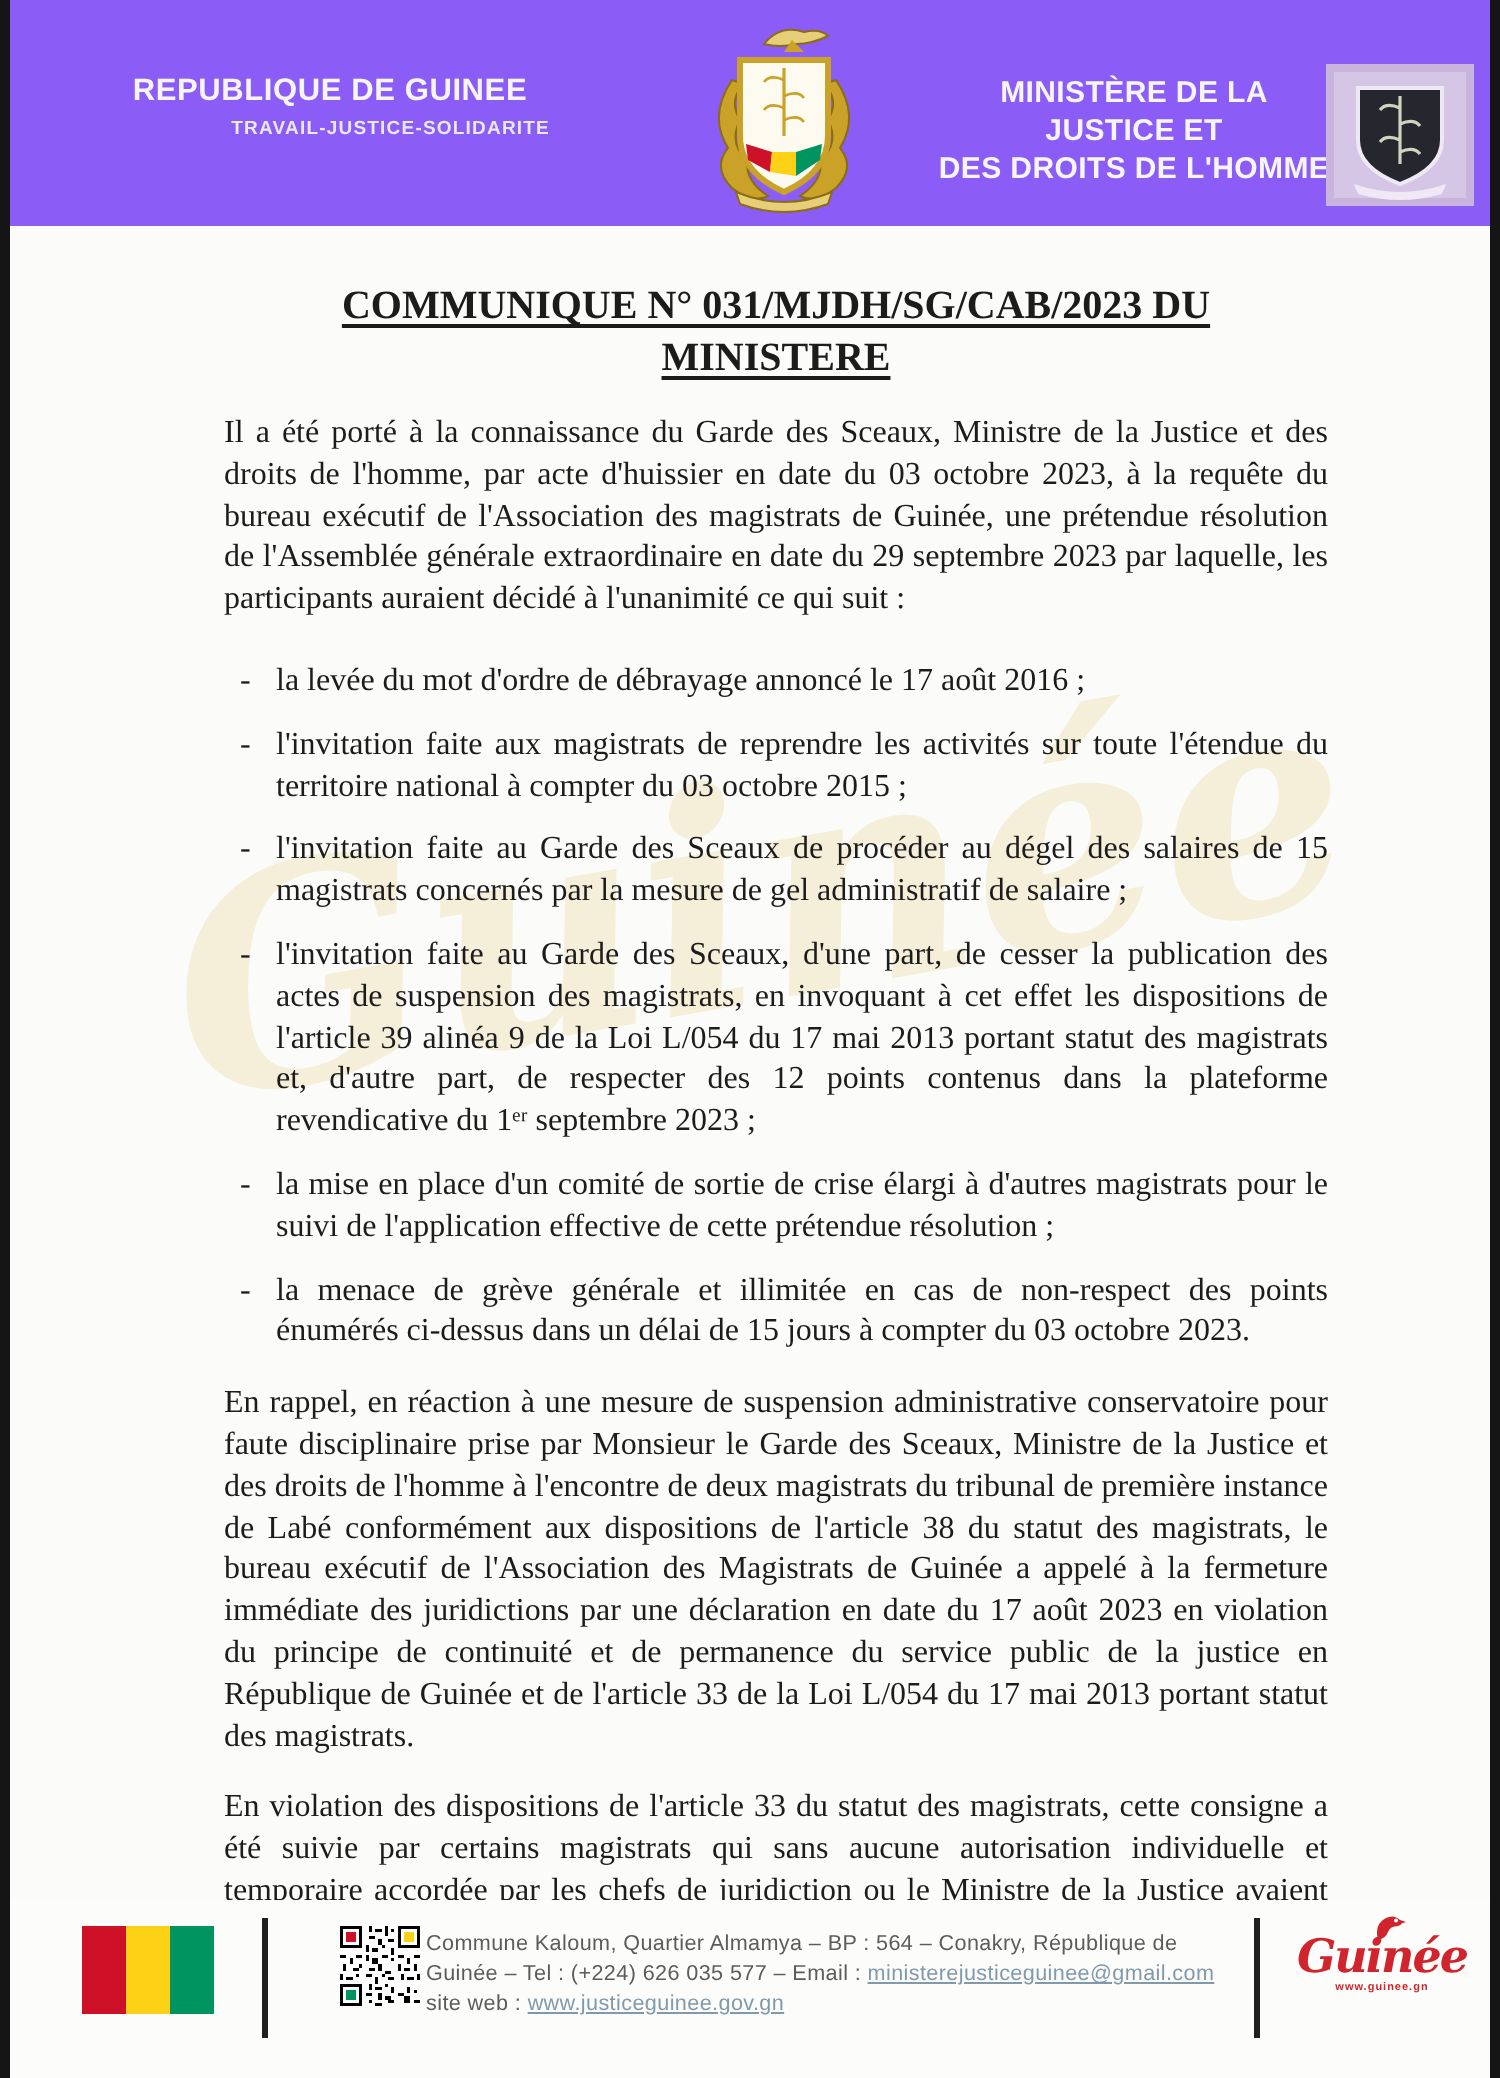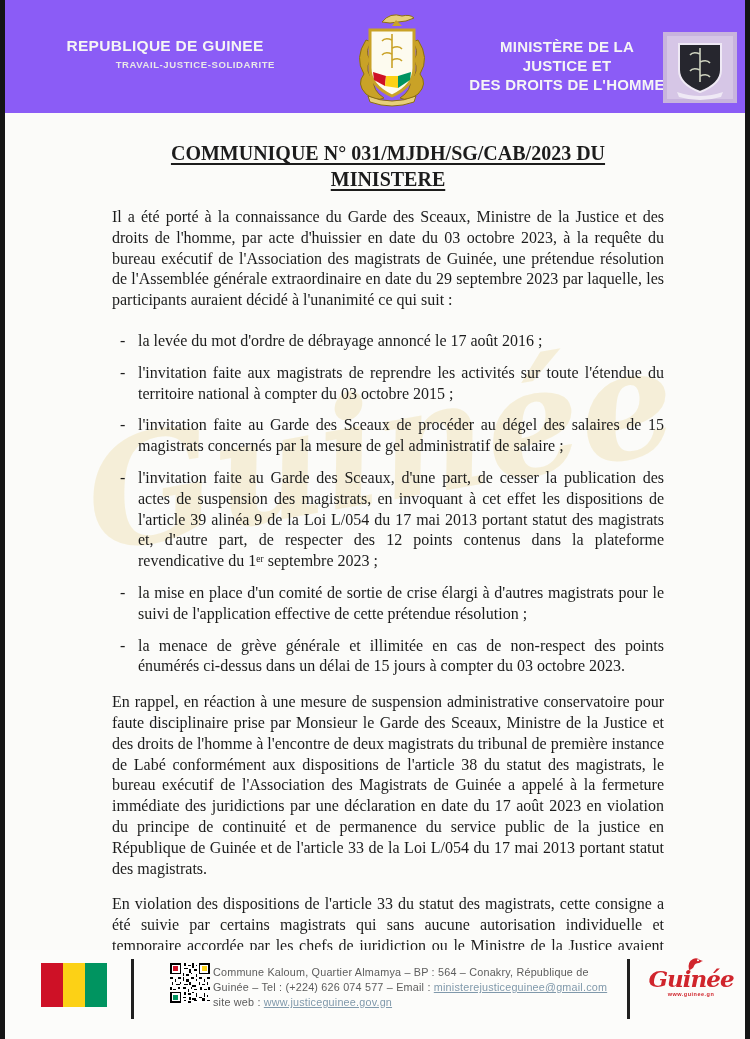--- a/index.html
+++ b/index.html
@@ -236,21 +236,21 @@
           <rect x="21" y="19" width="1" height="2"></rect>
           <rect x="20" y="22" width="2" height="2"></rect>
           <rect x="23" y="20" width="1" height="1"></rect>
           <rect x="23" y="23" width="2" height="1"></rect>
       </g>
     </svg>
   </div>
 
   <div class="ftext">
     <div>Commune Kaloum, Quartier Almamya – BP : 564 – Conakry, République de</div>
-    <div><span>Guinée – Tel : (+224) 626 074 577 – Email : </span><span class="flink">ministerejusticeguinee@gmail.com</span></div>
+    <div><span>Guinée – Tel : (+224) 626 035 577 – Email : </span><span class="flink">ministerejusticeguinee@gmail.com</span></div>
     <div><span>site web : </span><span class="flink">www.justiceguinee.gov.gn</span></div>
   </div>
 
   <div class="fdivider fdiv2"></div>
 
   <div class="flogo">
     <svg width="24" height="16" viewBox="0 0 24 16">
       <path d="M10,14 Q8,6 14,3 Q18,1 21,4 Q23,6 20,7 Q16,7 15,10 Q14,13 10,14 Z" fill="#d0252c"></path>
       <circle cx="19" cy="4.3" r="1" fill="#fff"></circle>
       <path d="M21,4 L24,5 L21,6 Z" fill="#d0252c"></path>

